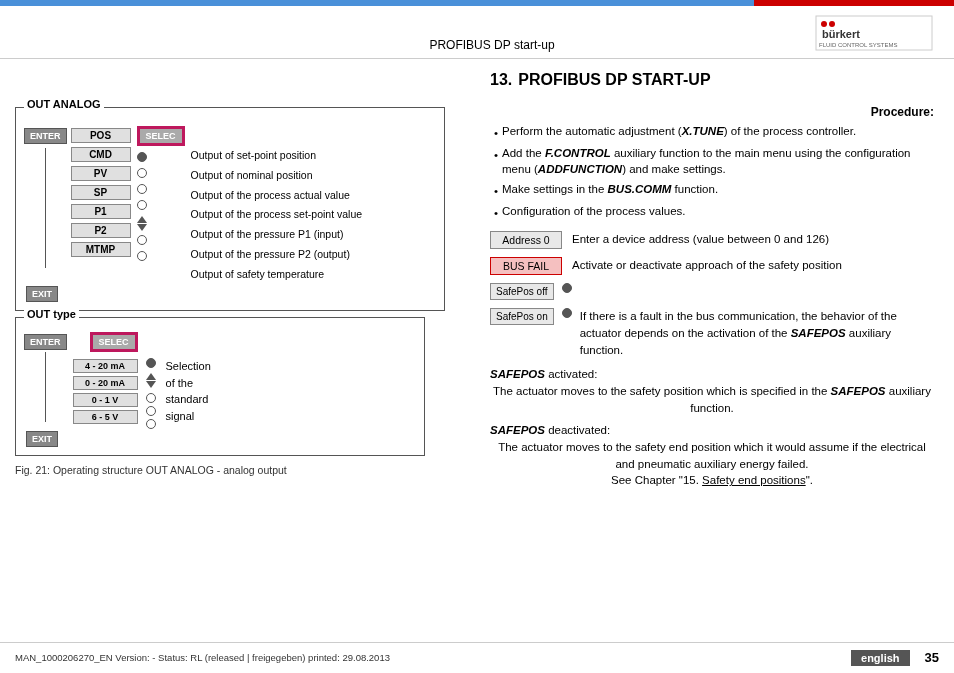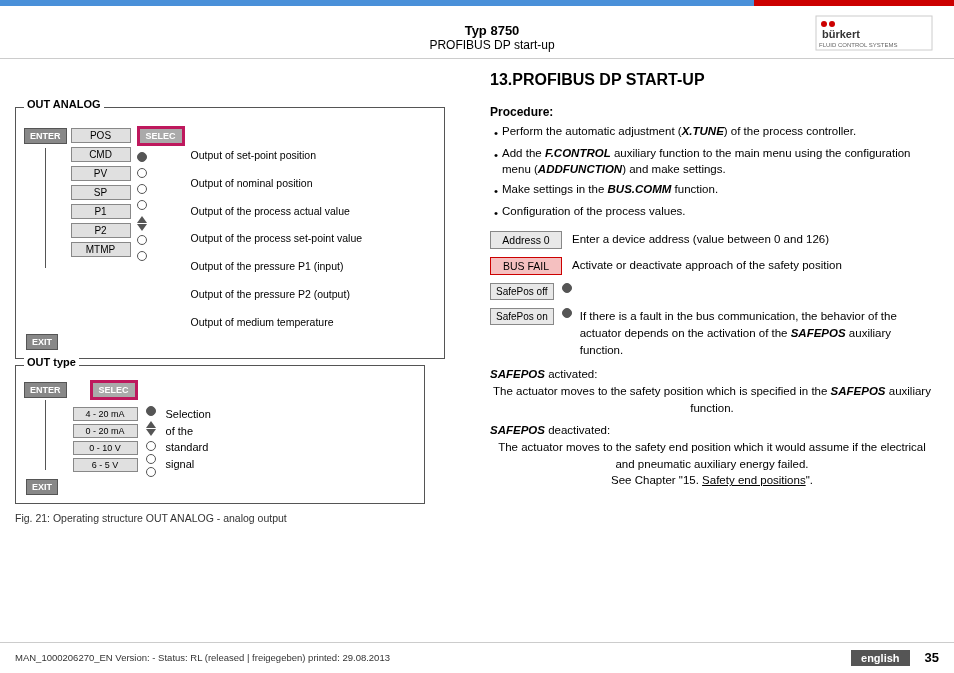--- a/index.html
+++ b/index.html
@@ -76,21 +76,21 @@
       font-size: 9px;
       font-weight: bold;
       padding: 2px 5px;
       border: 1px solid #555;
     }
 
     .menu-item {
       background: #e0e0e0;
       border: 1px solid #888;
       font-size: 10px;
-      font-weight: normal;
+      font-weight: bold;
       padding: 1px 6px;
       width: 60px;
       text-align: center;
     }
 
     .selec-btn {
       background: #aaa;
       color: #fff;
       font-size: 9px;
       font-weight: bold;
@@ -166,20 +166,21 @@
     }
     .section-num {
       font-size: 16px;
       font-weight: bold;
     }
 
     .procedure-label {
       font-weight: bold;
       margin-bottom: 4px;
       font-size: 12px;
+      text-align: right;
     }
 
     .bullet-list {
       list-style: none;
       margin-left: 4px;
       margin-bottom: 10px;
     }
     .bullet-list li {
       display: flex;
       align-items: flex-start;
@@ -308,21 +309,20 @@
 <div style="position:relative;">
 
   <div style="display:flex; height:6px;">
     <div style="flex:1; background:#4a90d9;"></div>
     <div style="width:200px; background:#c00;"></div>
   </div>
 
   <div class="header">
     <div style="width:150px;"></div>
     <div class="header-title">
-      <div class="typ">Typ 8750</div>
       <div class="subtitle">PROFIBUS DP start-up</div>
     </div>
     <div class="header-logo">
       <svg width="120" height="38" viewBox="0 0 120 38">
         <rect x="0" y="0" width="120" height="38" fill="#fff"></rect>
         <rect x="2" y="2" width="116" height="34" fill="#fff" stroke="#ccc" stroke-width="1"></rect>
 
         <circle cx="10" cy="10" r="3" fill="#c00"></circle>
         <circle cx="18" cy="10" r="3" fill="#c00"></circle>
         <text x="8" y="24" font-family="Arial" font-size="11" font-weight="bold" fill="#333">bürkert</text>
@@ -365,28 +365,28 @@
               <div class="radio-circle" style="margin-bottom:6px;"></div>
 
               <div style="display:flex; flex-direction:column; align-items:center; gap:1px; margin-bottom:4px;">
                 <div class="arrow-up"></div>
                 <div class="arrow-down"></div>
               </div>
               <div class="radio-circle" style="margin-bottom:6px;"></div>
               <div class="radio-circle" style="margin-bottom:6px;"></div>
             </div>
 
-            <div style="display:flex; flex-direction:column; gap:12px; margin-top:22px;">
+            <div style="display:flex; flex-direction:column; gap:4px; margin-top:22px;">
               <div class="diag-desc">Output of set-point position</div>
               <div class="diag-desc">Output of nominal position</div>
               <div class="diag-desc">Output of the process actual value</div>
               <div class="diag-desc">Output of the process set-point value</div>
               <div class="diag-desc">Output of the pressure P1 (input)</div>
               <div class="diag-desc">Output of the pressure P2 (output)</div>
-              <div class="diag-desc">Output of medium temperature</div>
+              <div class="diag-desc">Output of safety temperature</div>
             </div>
           </div>
 
           <div style="margin-top:4px; margin-left:2px;">
             <div class="exit-btn" style="display:inline-block; font-size:9px;">EXIT</div>
           </div>
         </div>
 
         <div class="sub-diagram" style="margin-top:6px; width:410px;">
           <div class="sub-diagram-title">OUT type</div>
@@ -395,21 +395,21 @@
 
             <div style="display:flex; flex-direction:column; align-items:center; margin-right:2px; margin-top:2px;">
               <div class="enter-btn" style="font-size:9px;">ENTER</div>
               <div style="width:1.5px; height:70px; background:#555; margin-top:2px;"></div>
             </div>
 
             <div style="display:flex; flex-direction:column; gap:3px; margin-right:4px;">
               <div class="selec-btn" style="align-self:flex-end; margin-bottom:4px; font-size:9px;">SELEC</div>
               <div class="menu-item" style="width:65px; font-size:9px;">4 - 20 mA</div>
               <div class="menu-item" style="width:65px; font-size:9px;">0 - 20 mA</div>
-              <div class="menu-item" style="width:65px; font-size:9px;">0 - 10 V</div>
+              <div class="menu-item" style="width:65px; font-size:9px;">0 - 1 V</div>
               <div class="menu-item" style="width:65px; font-size:9px;">6 - 5 V</div>
             </div>
 
             <div style="display:flex; flex-direction:column; align-items:center; gap:3px; margin-top:26px; margin-right:6px;">
               <div class="radio-circle filled"></div>
               <div style="display:flex; flex-direction:column; align-items:center; gap:1px; margin:2px 0;">
                 <div class="arrow-up"></div>
                 <div class="arrow-down"></div>
               </div>
               <div class="radio-circle"></div>
@@ -426,21 +426,21 @@
             <div class="exit-btn" style="display:inline-block; font-size:9px;">EXIT</div>
           </div>
         </div>
       </div>
 
       <div class="fig-caption" style="margin-top:8px;">Fig. 21:   Operating structure OUT ANALOG - analog output</div>
     </div>
 
     <div class="right-panel">
 
-      <div style="display:flex; align-items:baseline; margin-bottom:8px;">
+      <div style="display:flex; align-items:baseline; gap:6px; margin-bottom:8px;">
         <span class="section-num">13.</span>
         <span class="section-title">PROFIBUS DP START-UP</span>
       </div>
 
       <div class="procedure-label">Procedure:</div>
 
       <ul class="bullet-list">
         <li>
           <span class="bullet">•</span>
           <span>Perform the automatic adjustment (<span class="italic bold">X.TUNE</span>) of the process controller.</span>

